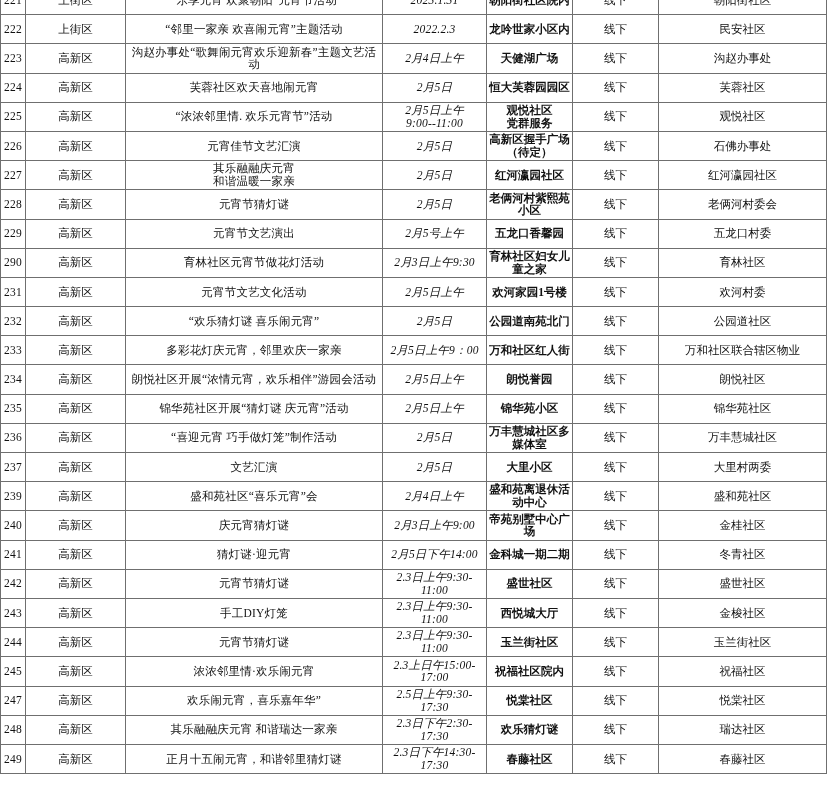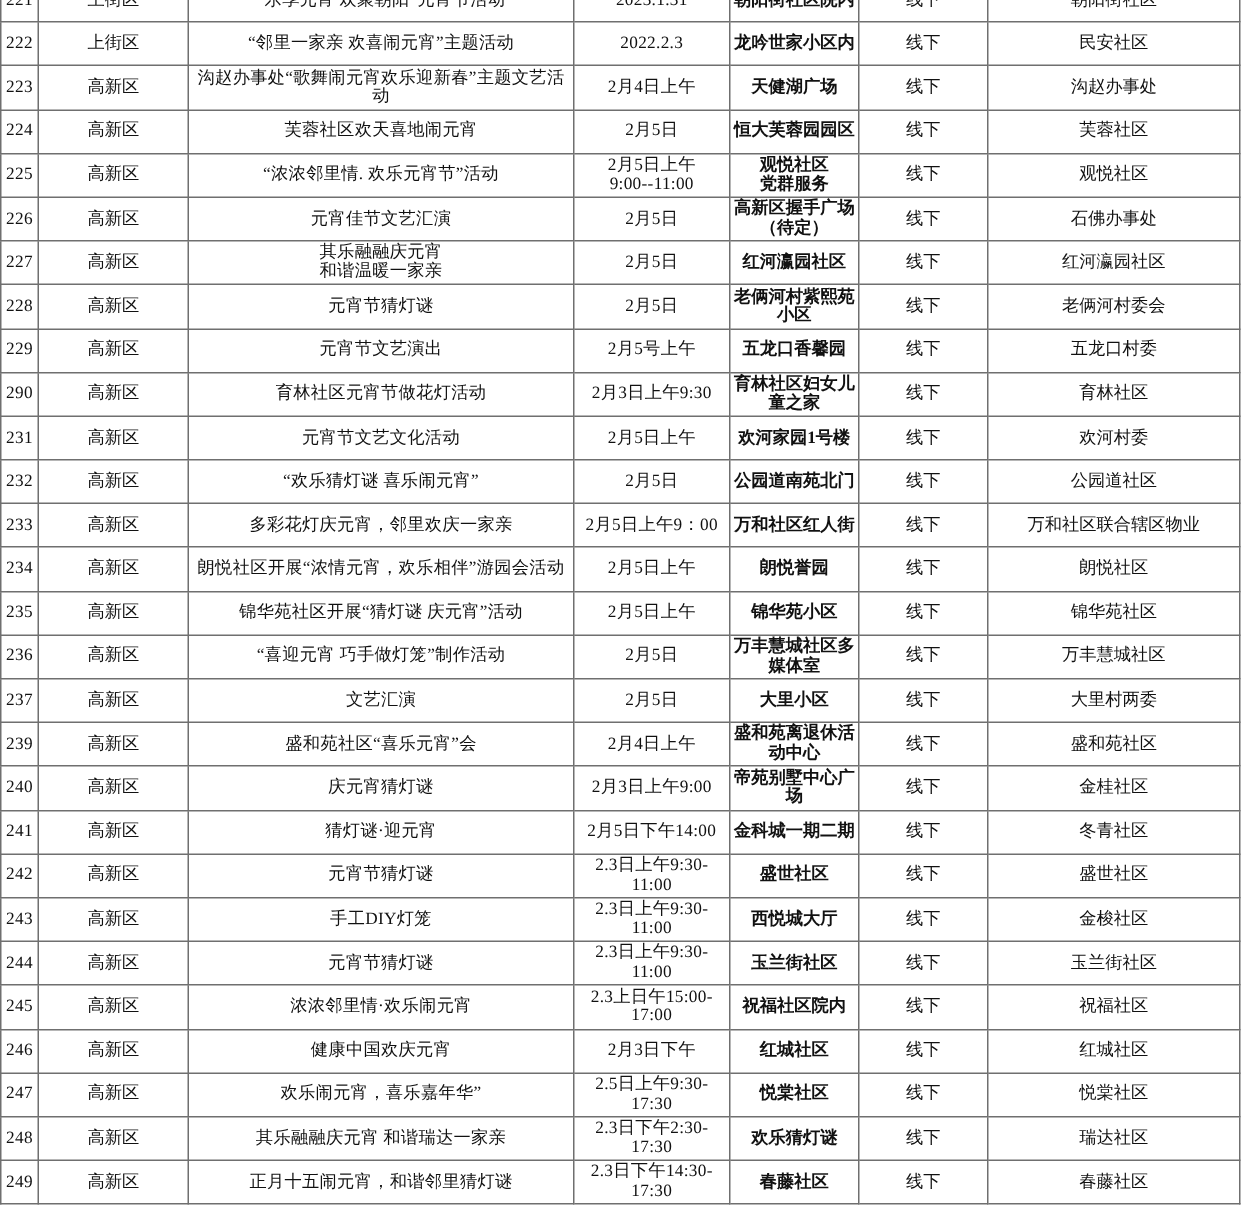--- a/index.html
+++ b/index.html
@@ -54,20 +54,21 @@
 
   td.cell-index {
     font-family: Liberation Serif, serif;
     font-size: 12px;
     letter-spacing: 0.3px;
   }
 
   td.cell-date {
     font-size: 11px;
     letter-spacing: 0.2px;
+    font-style: italic;
   }
 
   td.cell-venue {
     font-size: 11px;
     font-weight: bold;
   }
 
   td.cell-org {
     font-size: 11.5px;
   }
@@ -311,29 +312,20 @@
           <td class="cell-index">245</td>
           <td class="cell-district">高新区</td>
           <td class="cell-name">浓浓邻里情·欢乐闹元宵</td>
           <td class="cell-date two-line">2.3上日午15:00-
 17:00</td>
           <td class="cell-venue">祝福社区院内</td>
           <td class="cell-mode">线下</td>
           <td class="cell-org">祝福社区</td>
         </tr>
         <tr>
-          <td class="cell-index">246</td>
-          <td class="cell-district">高新区</td>
-          <td class="cell-name">健康中国欢庆元宵</td>
-          <td class="cell-date">2月3日下午</td>
-          <td class="cell-venue">红城社区</td>
-          <td class="cell-mode">线下</td>
-          <td class="cell-org">红城社区</td>
-        </tr>
-        <tr>
           <td class="cell-index">247</td>
           <td class="cell-district">高新区</td>
           <td class="cell-name">欢乐闹元宵，喜乐嘉年华”</td>
           <td class="cell-date two-line">2.5日上午9:30-
 17:30</td>
           <td class="cell-venue">悦棠社区</td>
           <td class="cell-mode">线下</td>
           <td class="cell-org">悦棠社区</td>
         </tr>
         <tr>

